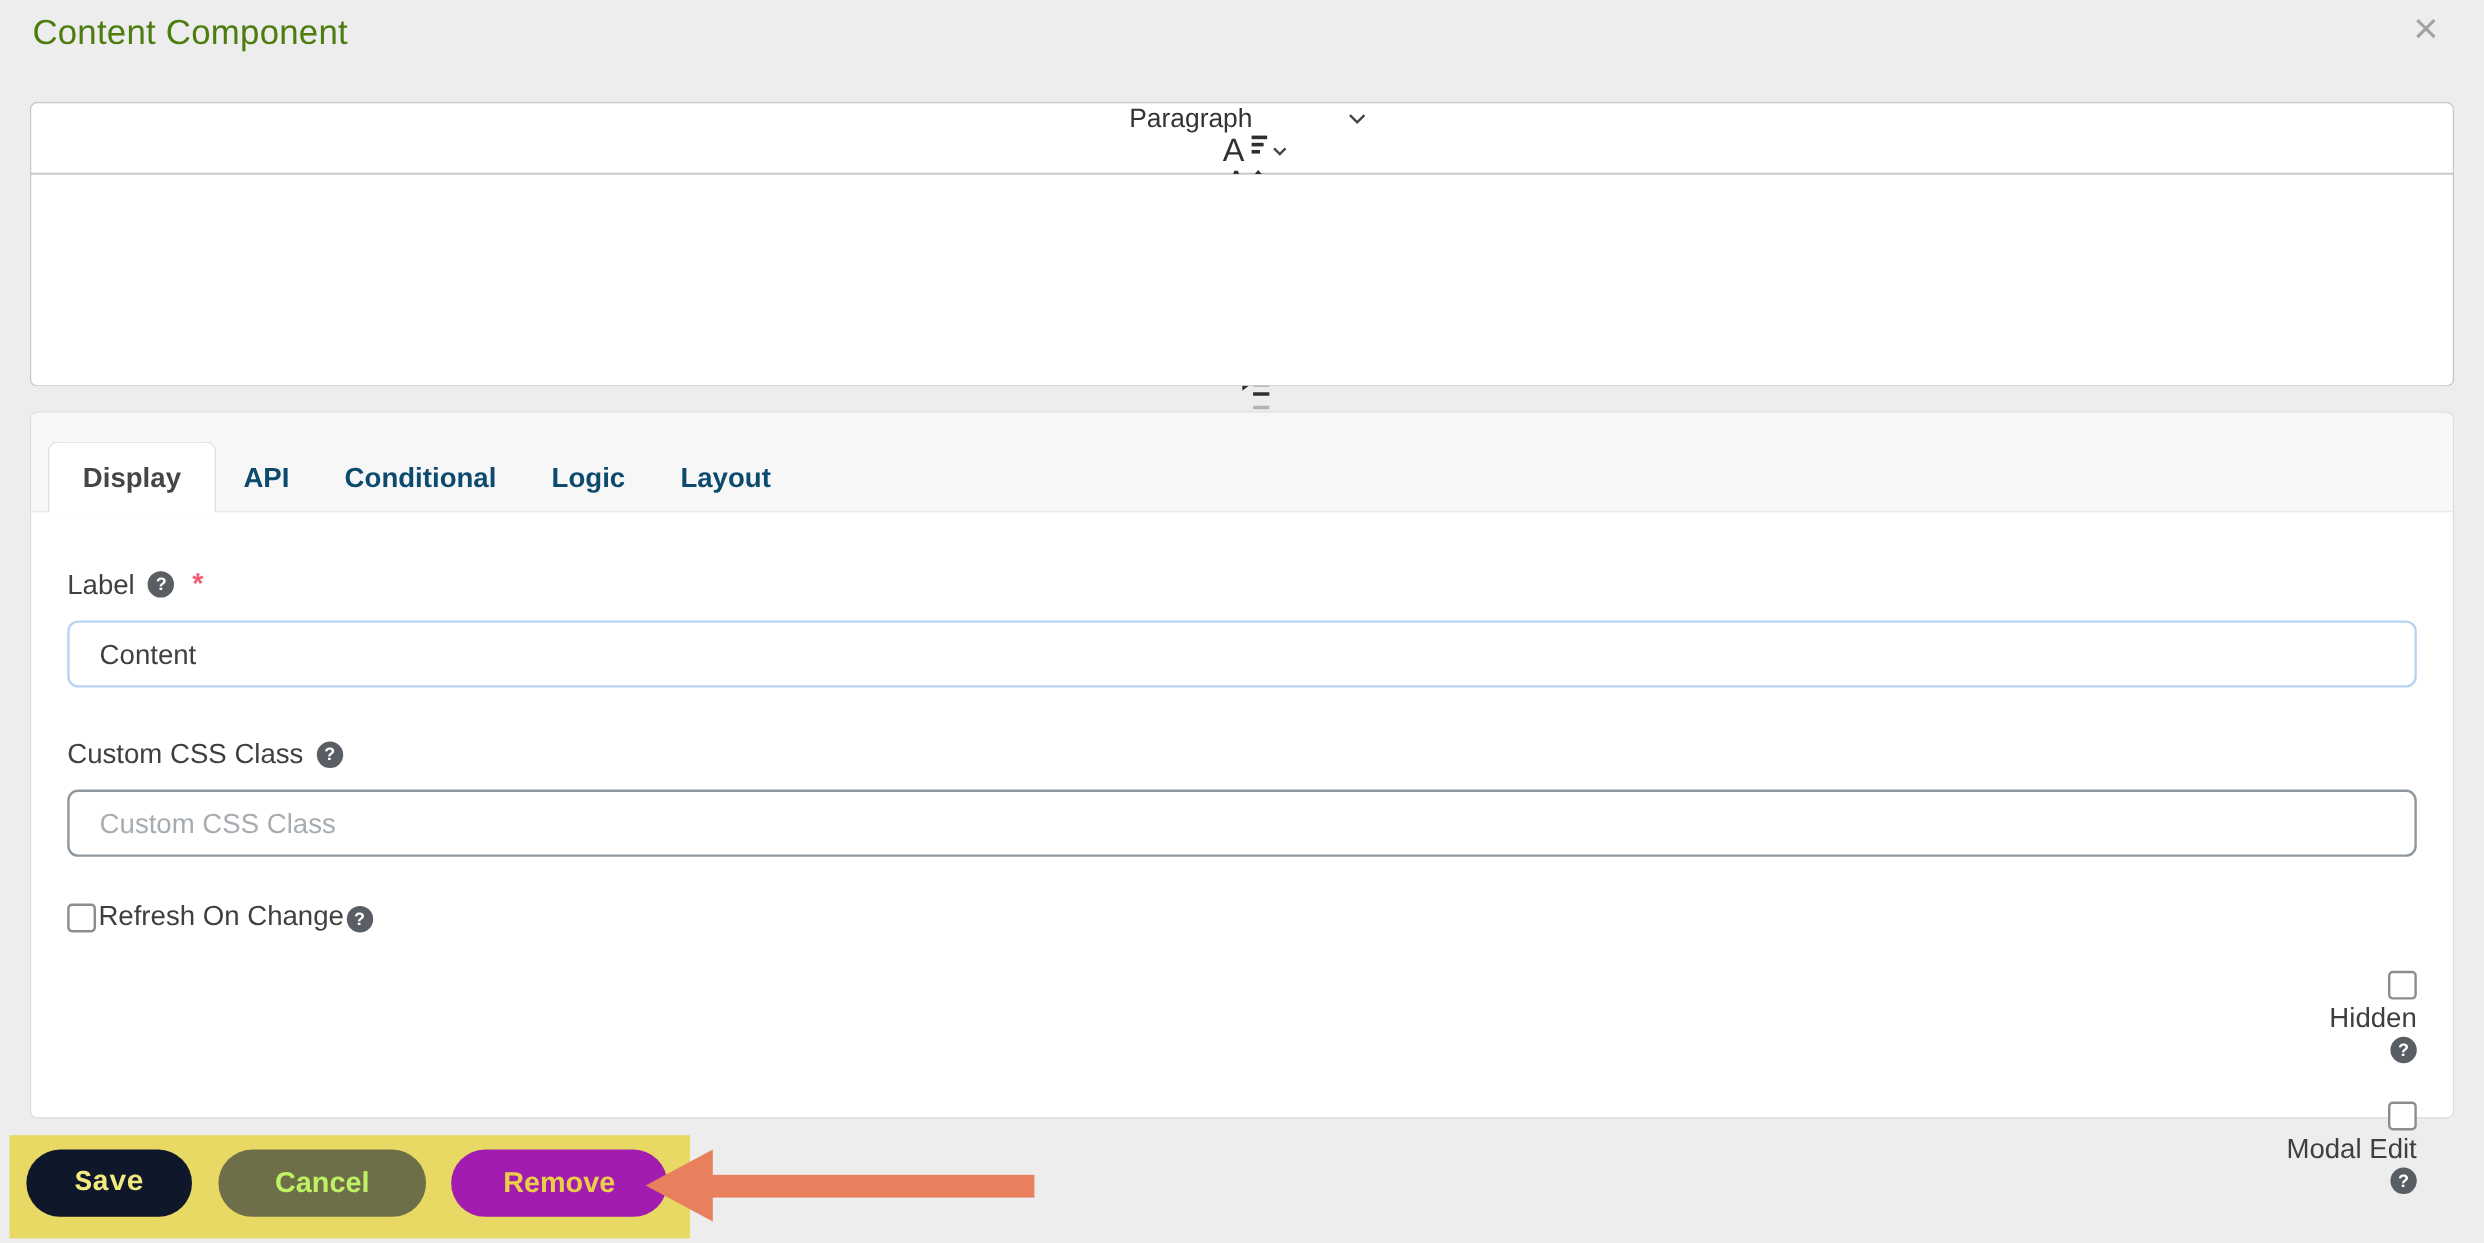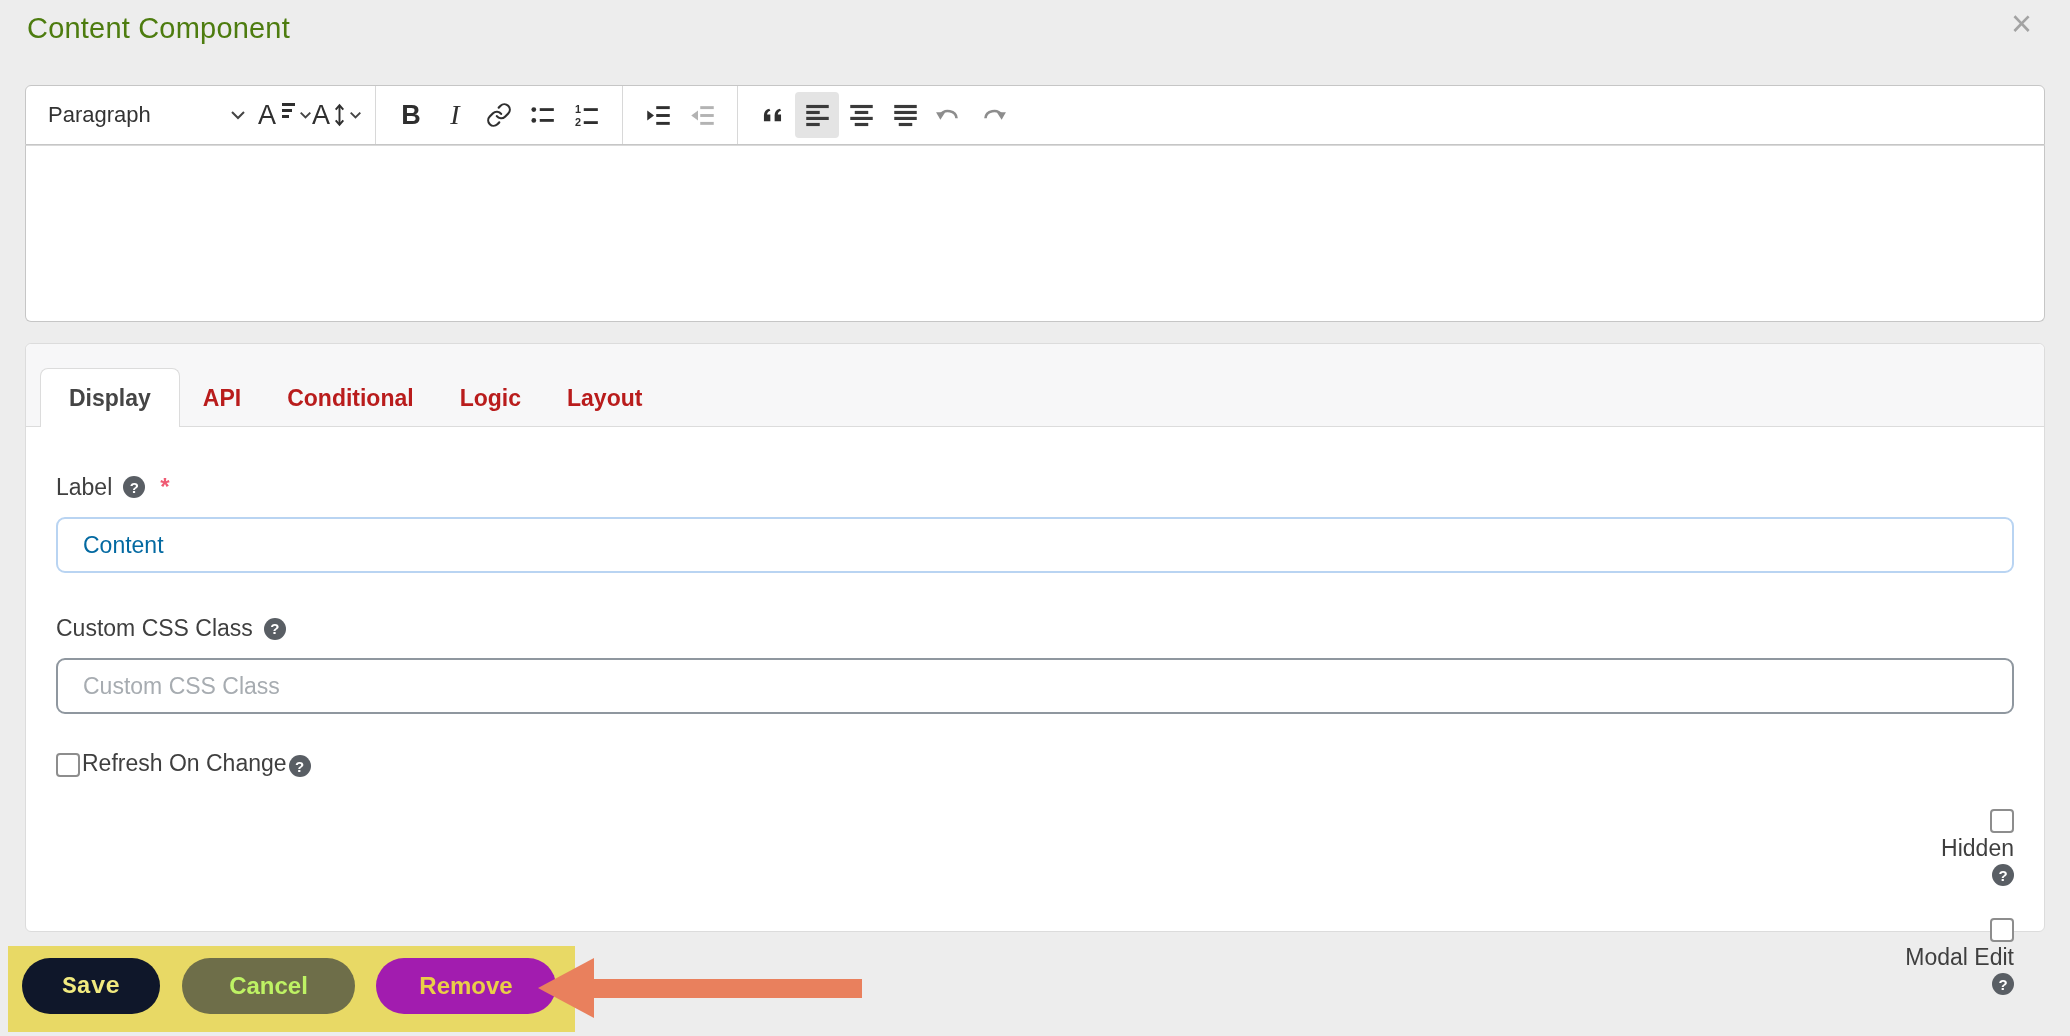--- a/index.html
+++ b/index.html
@@ -9,21 +9,21 @@
     font-family:"Liberation Sans", sans-serif;
     color:#3f3f3f;
   }
   
   .modal-title{position:absolute;left:27px;top:12px;font-size:29px;color:#4d7c0f;letter-spacing:.2px;}
   .close-btn{position:absolute;right:38px;top:6px;font-size:36px;color:#a3a3a3;cursor:pointer;line-height:1;font-weight:400;}
   
   .rte-toolbar{
     position:absolute;left:25px;right:25px;top:85px;height:60px;
     background:#fff;border:1px solid #c6c6c6;border-radius:6px 6px 0 0;
-    display:flex;align-items:center;padding:0 0 0 22px;box-sizing:border-box;
+    display:flex;align-items:center;padding:0 0 0 22px;box-sizing:border-box;flex-direction:column;
   }
   .rte-content{
     position:absolute;left:25px;right:25px;top:145px;height:177px;
     background:#fff;border:1px solid #c6c6c6;border-top:1px solid #d9d9d9;
     border-radius:0 0 6px 6px;box-sizing:border-box;
   }
   .tb-sep{width:1px;align-self:stretch;background:#d8d8d8;margin:0 13px;}
   .tb-btn{
     height:46px;min-width:44px;display:flex;align-items:center;justify-content:center;
     gap:4px;border-radius:4px;cursor:pointer;color:#2f2f2f;
@@ -46,33 +46,33 @@
   .card-head{
     position:relative;height:82px;background:#f7f7f8;
     border-bottom:1px solid #dcdcdc;border-radius:6px 6px 0 0;
   }
   .tabs{position:absolute;left:14px;bottom:-1px;display:flex;align-items:flex-end;}
   .tab{height:58px;display:flex;align-items:center;font-size:23px;font-weight:bold;cursor:pointer;}
   .tab.active{
     background:#fff;border:1px solid #dcdcdc;border-bottom:none;
     border-radius:8px 8px 0 0;color:#454545;padding:0 28px;
   }
-  .tab.link{color:#b91c1c;padding:0 23px;}
+  .tab.link{color:#0c4a6e;padding:0 23px;}
   .card-body{padding:46px 30px 0 30px;}
   
   .field-label{display:flex;align-items:center;gap:11px;font-size:23px;color:#3f3f3f;margin-bottom:16px;}
   .help-badge{
     width:22px;height:22px;border-radius:50%;background:#595e64;color:#fff;
     font-size:15px;font-weight:bold;display:flex;align-items:center;justify-content:center;cursor:pointer;
   }
   .req-star{color:#ef5b73;font-size:24px;font-weight:bold;margin-left:4px;}
   .text-input{
     width:100%;height:56px;box-sizing:border-box;border-radius:9px;
     padding:0 25px;font-size:23px;font-family:"Liberation Sans",sans-serif;
-    background:#fff;color:#0369a1;outline:none;
+    background:#fff;color:#404040;outline:none;
   }
   .input-blue{border:2px solid #b9d4f2;}
   .input-gray{border:2px solid #8f979f;}
   .input-gray::placeholder{color:#a7acb1;opacity:1;}
   .gap1{height:42px;} 
   .check-row{display:flex;align-items:flex-end;gap:2px;margin-top:36px;font-size:23px;color:#3f3f3f;}
   .check-row + .check-row{margin-top:32px;flex-direction:column;}
   .checkbox{
     width:20px;height:20px;border:2px solid #8d8d8d;border-radius:4px;background:#fff;cursor:pointer;flex:0 0 auto;
   }

